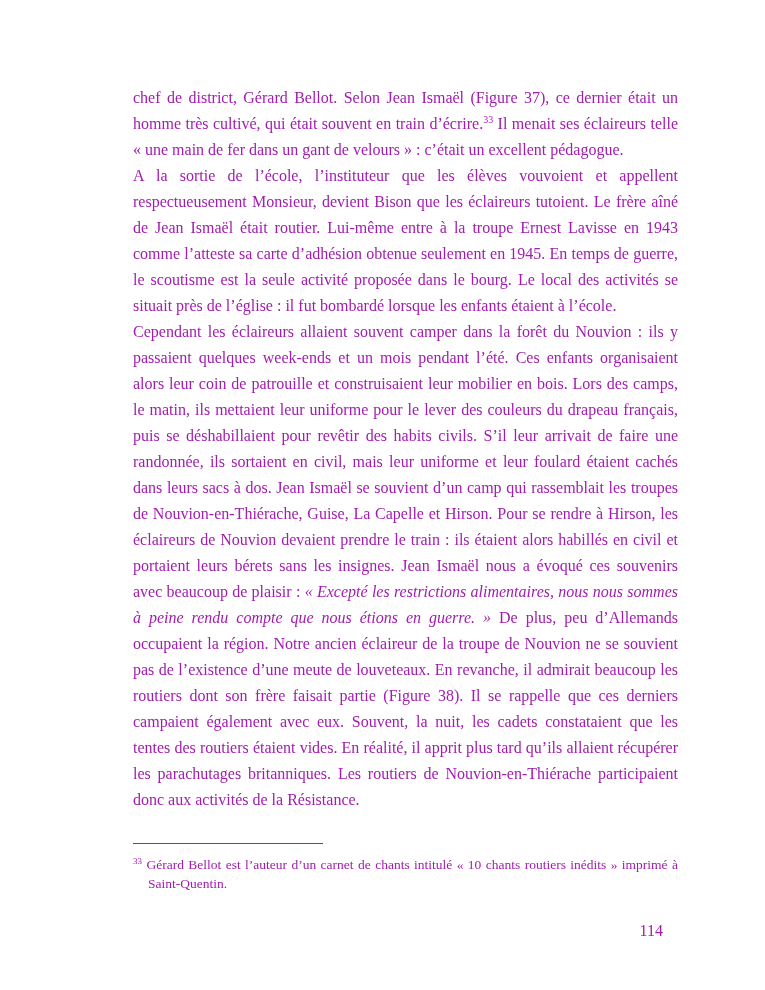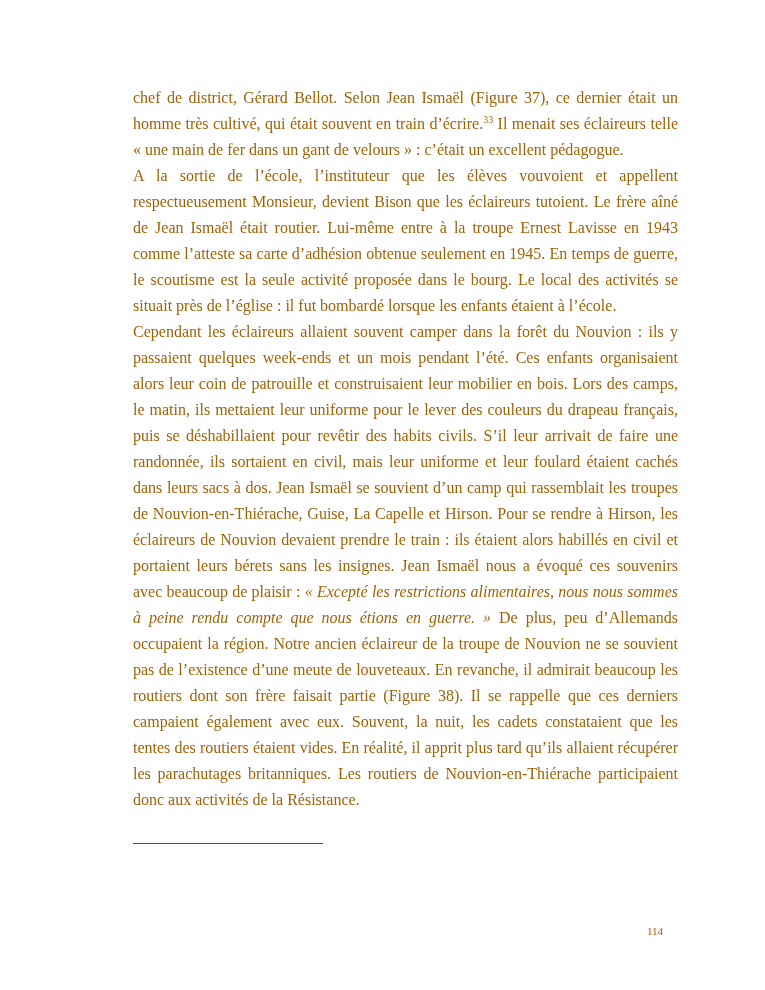--- a/index.html
+++ b/index.html
@@ -6,21 +6,21 @@
     margin: 0;
     padding: 0;
     background: #ffffff;
   }
   .page {
     position: relative;
     width: 765px;
     height: 990px;
     background: #ffffff;
     font-family: "Liberation Serif", "DejaVu Serif", serif;
-    color: #a16207;
+    color: #a21caf;
     overflow: hidden;
   }
   .body-text {
     position: absolute;
     left: 133px;
     top: 85px;
     width: 545px;
     font-size: 16px;
     line-height: 26px;
     text-align: justify;
@@ -61,21 +61,21 @@
   }
   sup.fn-marker {
     font-size: 9px;
     line-height: 0;
     vertical-align: super;
   }
   .page-number {
     position: absolute;
     top: 923px;
     right: 102px;
-    font-size: 11px;
+    font-size: 16px;
     line-height: 16px;
   }
 </style>
 </head>
 <body>
 
 <div class="page">
 
   <div class="body-text">
 
@@ -83,17 +83,18 @@
 
     <p>A la sortie de l’école, l’instituteur que les élèves vouvoient et appellent respectueusement Monsieur, devient Bison que les éclaireurs tutoient. Le frère aîné de Jean Ismaël était routier. Lui-même entre à la troupe Ernest Lavisse en 1943 comme l’atteste sa carte d’adhésion obtenue seulement en 1945. En temps de guerre, le scoutisme est la seule activité proposée dans le bourg. Le local des activités se situait près de l’église&nbsp;: il fut bombardé lorsque les enfants étaient à l’école.</p>
 
     <p><span>Cependant les éclaireurs allaient souvent camper dans la forêt du Nouvion&nbsp;: ils y passaient quelques week-ends et un mois pendant l’été. Ces enfants organisaient alors leur coin de patrouille et construisaient leur mobilier en bois. Lors des camps, le matin, ils mettaient leur uniforme pour le lever des couleurs du drapeau français, puis se déshabillaient pour revêtir des habits civils. S’il leur arrivait de faire une randonnée, ils sortaient en civil, mais leur uniforme et leur foulard étaient cachés dans leurs sacs à dos. Jean Ismaël se souvient d’un camp qui rassemblait les troupes de Nouvion-en-Thiérache, Guise, La Capelle et Hirson. Pour se rendre à Hirson, les éclaireurs de Nouvion devaient prendre le train&nbsp;: ils étaient alors habillés en civil et portaient leurs bérets sans les insignes. Jean Ismaël nous a évoqué ces souvenirs avec beaucoup de plaisir&nbsp;: </span><span class="quote-italic">«&nbsp;Excepté les restrictions alimentaires, nous nous sommes à peine rendu compte que nous étions en guerre.&nbsp;»</span><span> De plus, peu d’Allemands occupaient la région. Notre ancien éclaireur de la troupe de Nouvion ne se souvient pas de l’existence d’une meute de louveteaux. En revanche, il admirait beaucoup les routiers dont son frère faisait partie (Figure 38). Il se rappelle que ces derniers campaient également avec eux. Souvent, la nuit, les cadets constataient que les tentes des routiers étaient vides. En réalité, il apprit plus tard qu’ils allaient récupérer les parachutages britanniques. Les routiers de Nouvion-en-Thiérache participaient donc aux activités de la Résistance.</span></p>
 
 
   </div>
 
   <div class="footnote-area">
     <div class="footnote-rule"></div>
+    <p class="footnote"><sup class="fn-marker">33</sup><span> Gérard Bellot est l’auteur d’un carnet de chants intitulé «&nbsp;10 chants routiers inédits&nbsp;» imprimé à Saint-Quentin.</span></p>
   </div>
 
   <div class="page-number">114</div>
 
 </div>
 
 </body></html>

